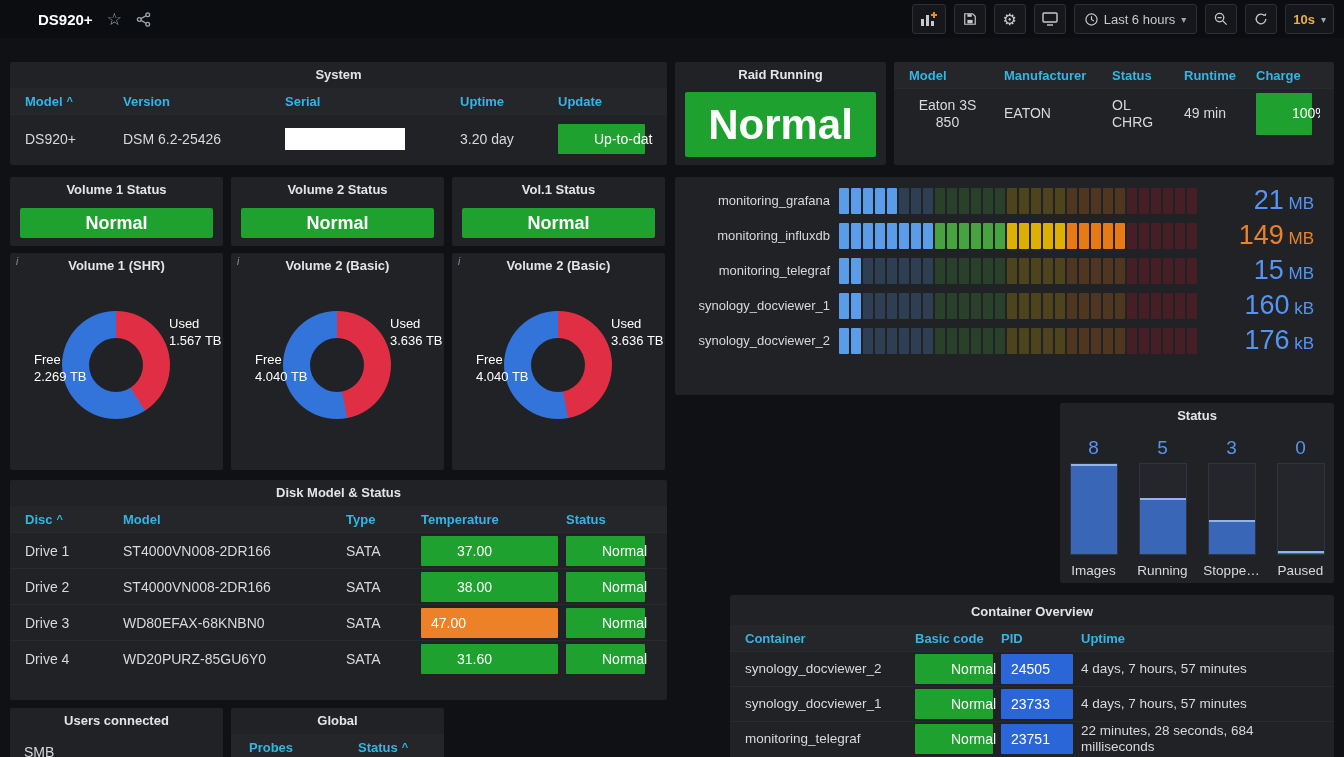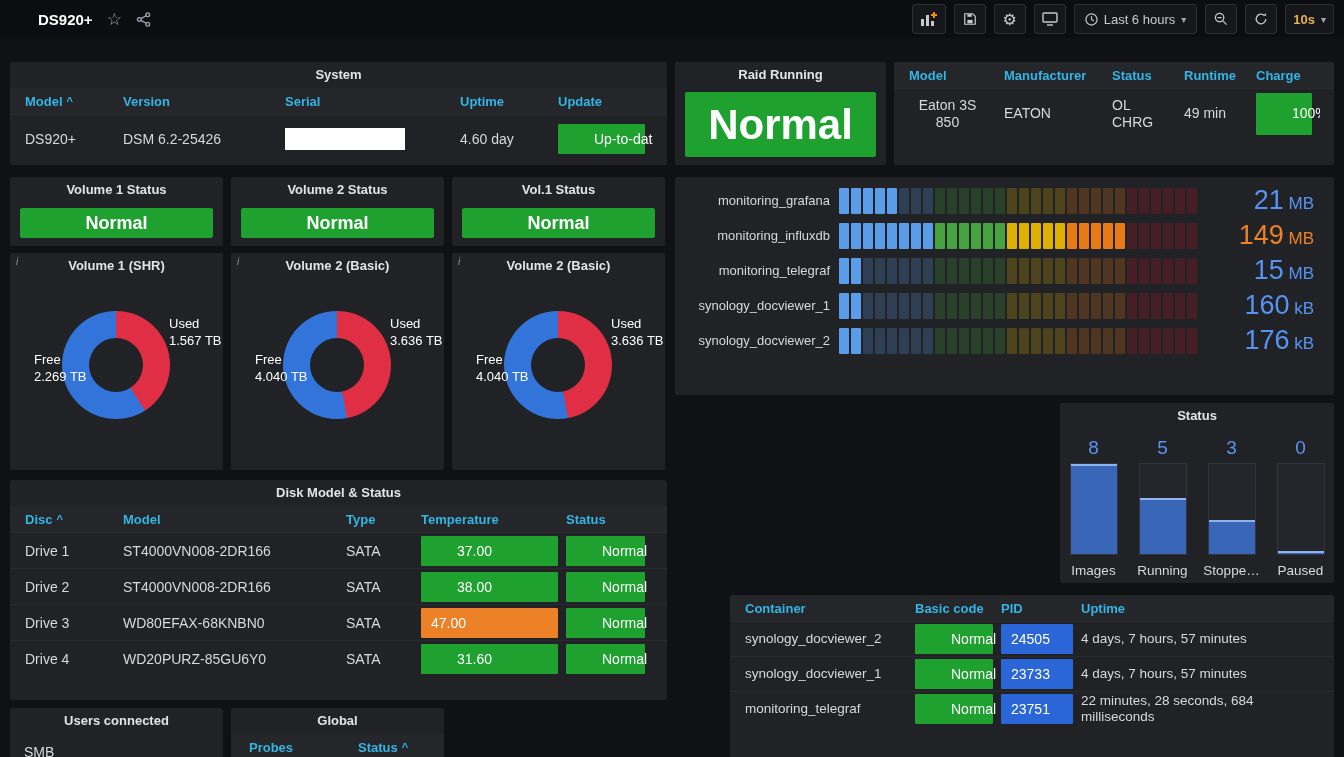--- a/index.html
+++ b/index.html
@@ -235,21 +235,21 @@
     <div class="th">
         <span>Update</span>
       </div>
   </div>
   <div class="trow system-grid" style="height:48px">
     <div class="td">DS920+</div>
     <div class="td">DSM 6.2-25426</div>
     <div class="td">
         <div class="serial-box"></div>
       </div>
-    <div class="td">4.60 day</div>
+    <div class="td">3.20 day</div>
     <div class="td">
         <div class="badge bg-green">Up-to-date</div>
       </div>
   </div>
 </div>
 
 <div class="panel p-raid">
   <div class="panel-title">Raid Running</div>
   <div class="raid-box">Normal</div>
 </div>
@@ -635,20 +635,21 @@
         <span>Probes</span>
       </div>
     <div class="th">
         <span>Status</span>
         <span class="sort">^</span>
       </div>
   </div>
 </div>
 
 <div class="panel p-containers">
+  <div class="panel-title" style="height:30px;line-height:34px">Container Overview</div>
   <div class="thead containers-grid">
     <div class="th">
         <span>Container</span>
       </div>
     <div class="th">
         <span>Basic code</span>
       </div>
     <div class="th">
         <span>PID</span>
       </div>

